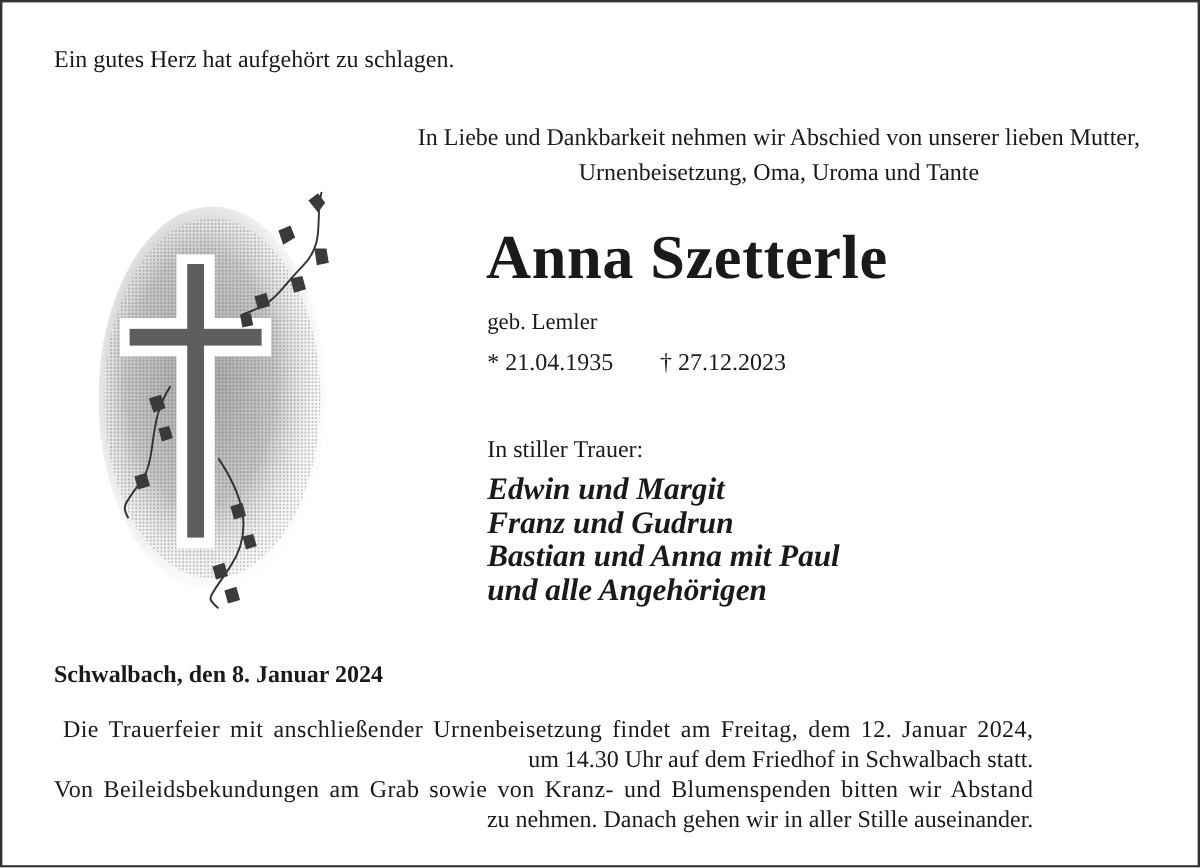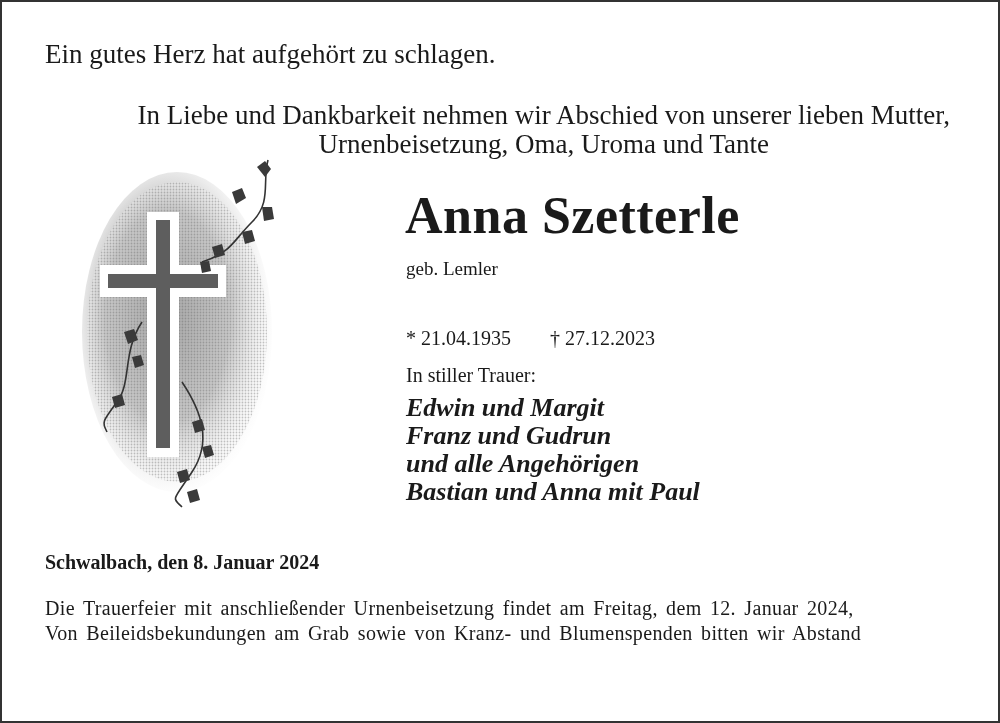--- a/index.html
+++ b/index.html
@@ -1,33 +1,33 @@
 <!DOCTYPE html>
 <html><head>
   <meta charset="utf-8">
   <style>
     html, body { margin: 0; padding: 0; background: #ffffff; }
     body { width: 1000px; height: 723px; position: relative; overflow: hidden;
            font-family: "Liberation Serif", "DejaVu Serif", serif; color: #1a1a1a; }
     .frame { position: absolute; left: 0; top: 0; width: 996px; height: 719px;
              border: 2px solid #333; box-sizing: content-box; background: #fff; }
     .abs { position: absolute; white-space: nowrap; }
-    .t20 { font-size: 27px; }
+    .t20 { font-size: 20px; }
     .headline { left: 43px; top: 37px; }
     .intro { right: 48px; top: 99px; text-align: center; line-height: 29px; }
     .name { left: 403px; top: 184px; font-size: 52px; font-weight: bold; letter-spacing: 0.5px; }
     .maiden { left: 404px; top: 256px; font-size: 19px; }
     .dates { left: 404px; top: 289px; font-size: 20px; }
-    .dates span { display: inline-block; margin-top: 36px; }
+    .dates span { display: inline-block; }
     .dates .death { margin-left: 34px; }
     .mourn-label { left: 404px; top: 350px; font-size: 20px; margin-top: 12px; }
     .mourners { left: 404px; top: 392px; font-size: 26px; font-weight: bold; line-height: 28px; font-style: italic; }
     .place-date { left: 43px; top: 549px; font-size: 20px; font-weight: bold; }
     .notice { left: 43px; top: 594px; font-size: 20px; line-height: 25px; }
-    .notice div { white-space: nowrap; }
+    .notice div { white-space: nowrap; text-align: right; }
     .notice .justify { letter-spacing: 0.35px; word-spacing: 3px; }
     .ornament { position: absolute; left: 80px; top: 150px; width: 220px; height: 370px; }
   </style>
 </head>
 <body>
 
 <div class="frame">
 
   <div class="abs t20 headline">Ein gutes Herz hat aufgehört zu schlagen.</div>
 
@@ -82,24 +82,26 @@
   <div class="abs maiden">geb. Lemler</div>
   <div class="abs dates">
     <span class="birth">* 21.04.1935</span>
     <span class="death">† 27.12.2023</span>
   </div>
 
   <div class="abs mourn-label">In stiller Trauer:</div>
   <div class="abs mourners">
     <div>Edwin und Margit</div>
     <div>Franz und Gudrun</div>
+    <div>Bastian und Anna mit Paul</div>
     <div>und alle Angehörigen</div>
-    <div>Bastian und Anna mit Paul</div>
   </div>
 
   <div class="abs place-date">Schwalbach, den 8. Januar 2024</div>
 
   <div class="abs notice">
     <div class="justify">Die Trauerfeier mit anschließender Urnenbeisetzung findet am Freitag, dem 12. Januar 2024,</div>
+    <div>um 14.30 Uhr auf dem Friedhof in Schwalbach statt.</div>
     <div class="justify">Von Beileidsbekundungen am Grab sowie von Kranz- und Blumenspenden bitten wir Abstand</div>
+    <div>zu nehmen. Danach gehen wir in aller Stille auseinander.</div>
   </div>
 
 </div>
 
 </body></html>

